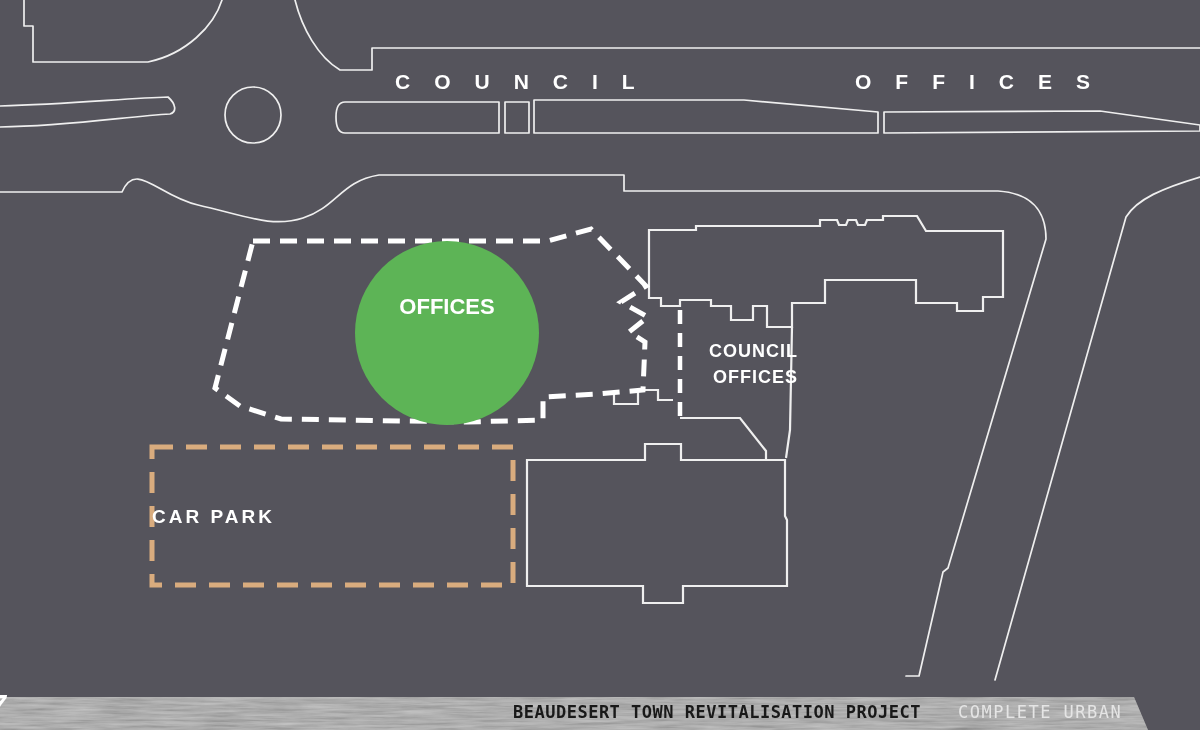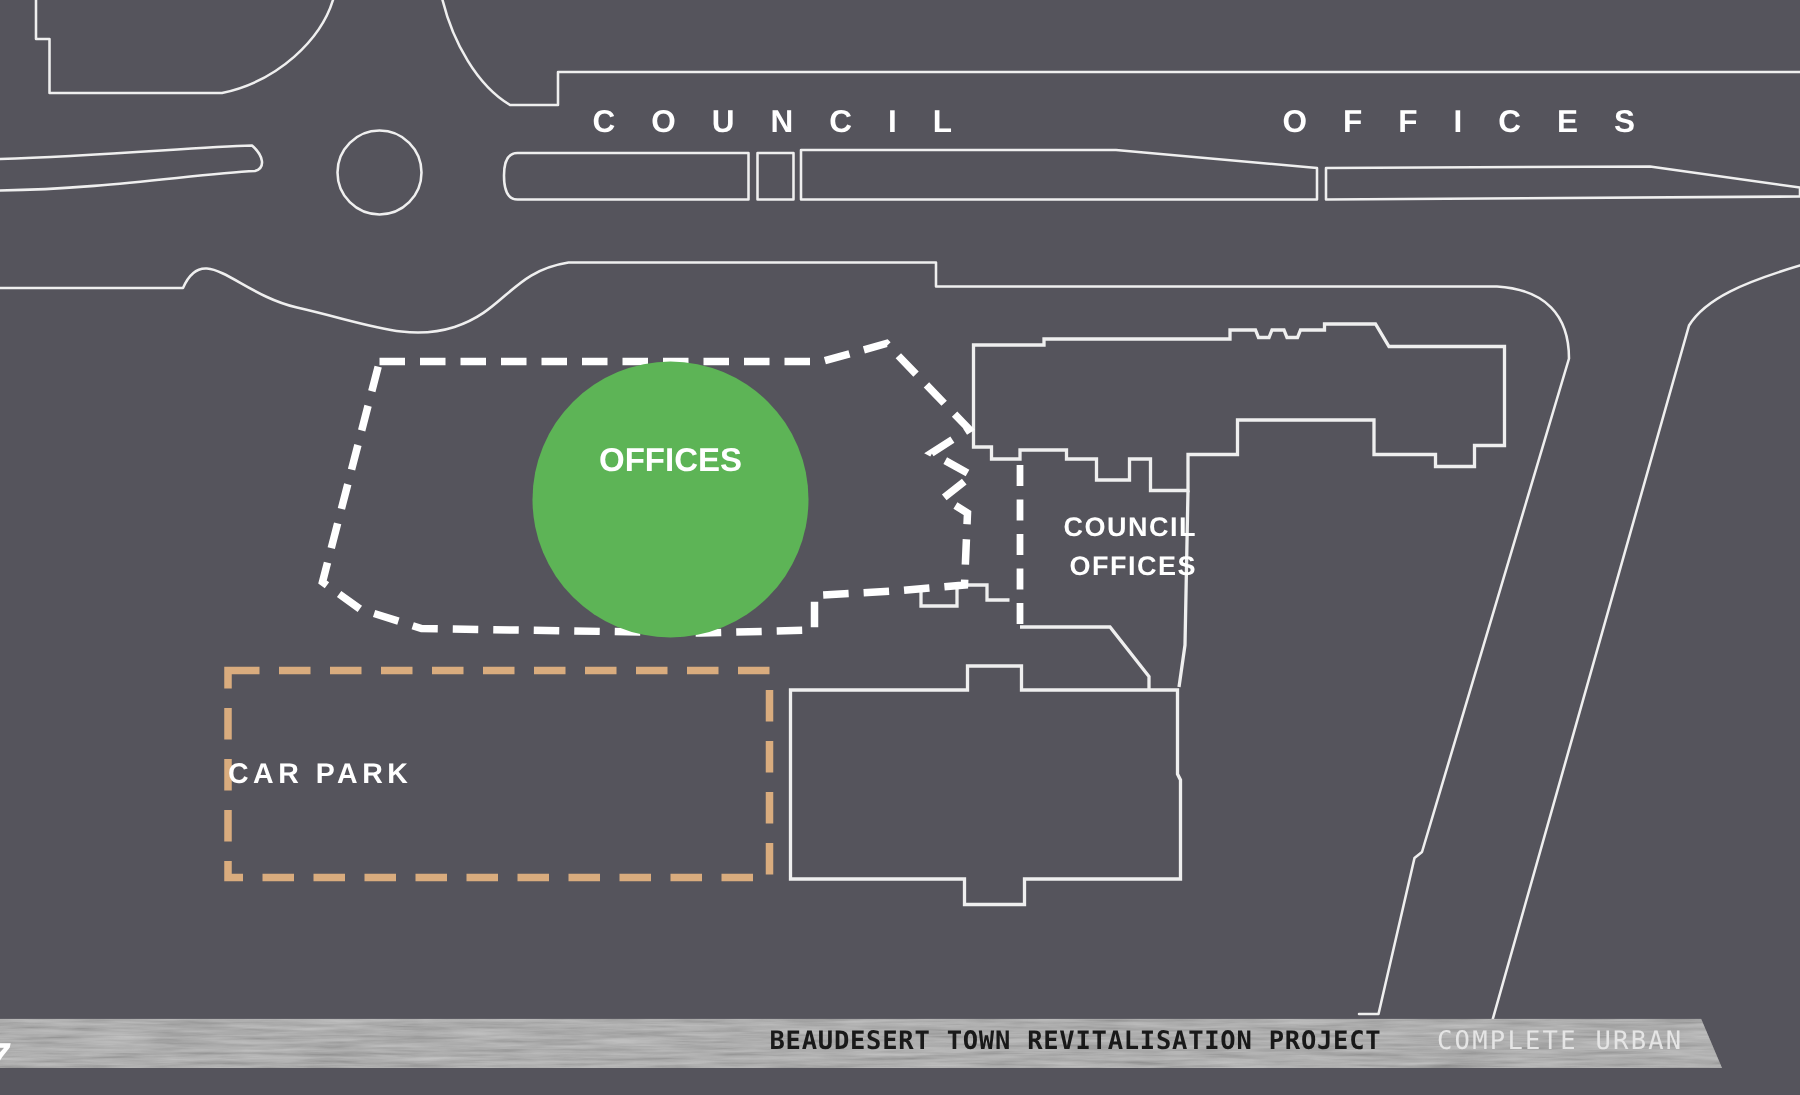--- a/index.html
+++ b/index.html
@@ -14,21 +14,21 @@
   .hub-dash{stroke:#ffffff;stroke-width:5;fill:none;stroke-dasharray:17 10;stroke-linejoin:miter;}
   .room-dash{stroke:#ffffff;stroke-width:4.5;fill:none;stroke-dasharray:14 9;}
   .carpark-rect{stroke:var(--carpark-dash,#d9ac7e);stroke-width:5;fill:none;stroke-dasharray:21 13;}
   .hub-circle{fill:var(--hub-green,#5db456);}
   .label{position:absolute;color:var(--label-text,#fff);font-weight:bold;white-space:nowrap;}
   .street-label{font-size:21px;letter-spacing:24px;top:70px;}
   .hub-label{left:347px;top:293px;width:200px;text-align:center;font-size:22px;line-height:27px;}
   .council-label{left:678px;top:338px;width:120px;text-align:right;font-size:18px;line-height:26px;letter-spacing:1px;}
   .carpark-label{left:152px;top:506px;width:361px;text-align:left;font-size:19px;letter-spacing:3px;}
   #footer-bar{
-    position:absolute;left:0;top:679px;width:1160px;height:33px;
+    position:absolute;left:0;top:697px;width:1160px;height:33px;
     clip-path:polygon(0 0,1134px 0,1148px 33px,0 33px);
   }
   #footer-bar .texture{position:absolute;left:0;top:0;}
   .footer-text{
     position:absolute;top:5px;color:var(--footer-text,#1a1a1a);
     font-family:"DejaVu Sans Mono",monospace;font-size:17px;letter-spacing:0.5px;white-space:nowrap;
   }
   #footer-title{left:513px;font-weight:bold;}
   #footer-firm{left:958px;font-weight:500;color:#e5e5e5;letter-spacing:1.5px;}
   #page-number{

